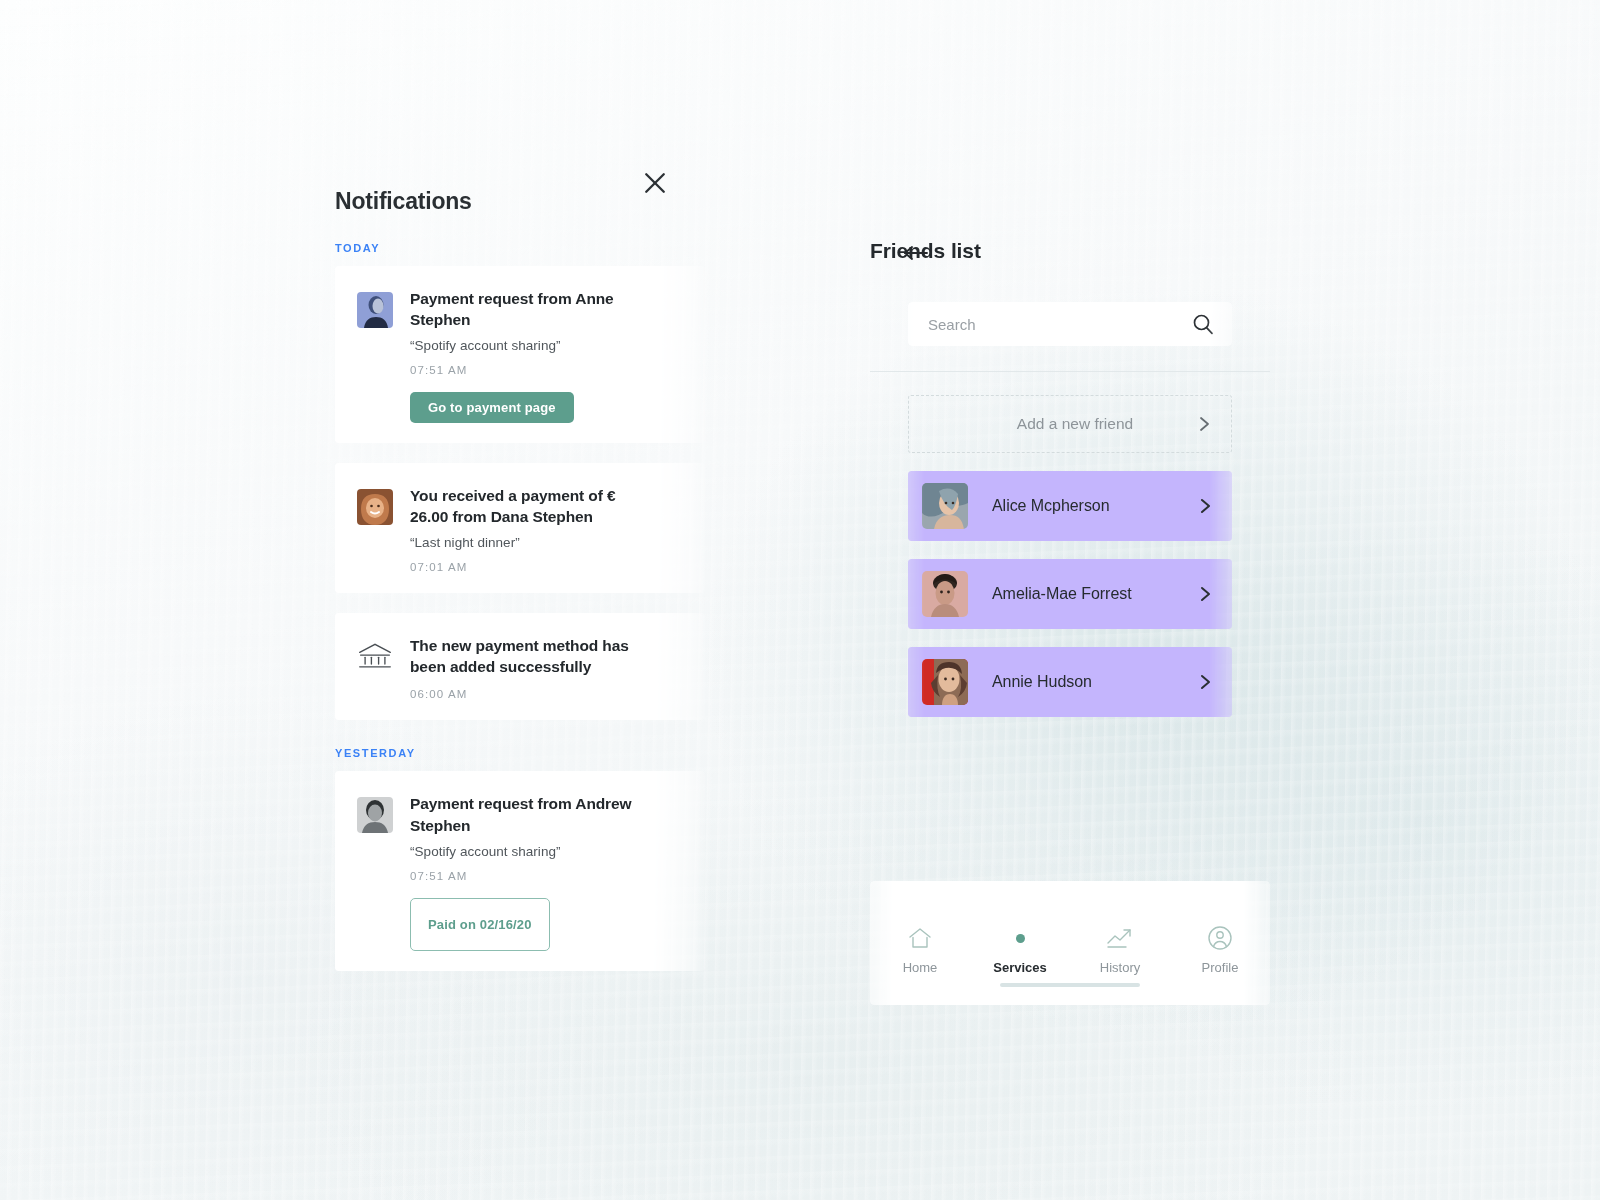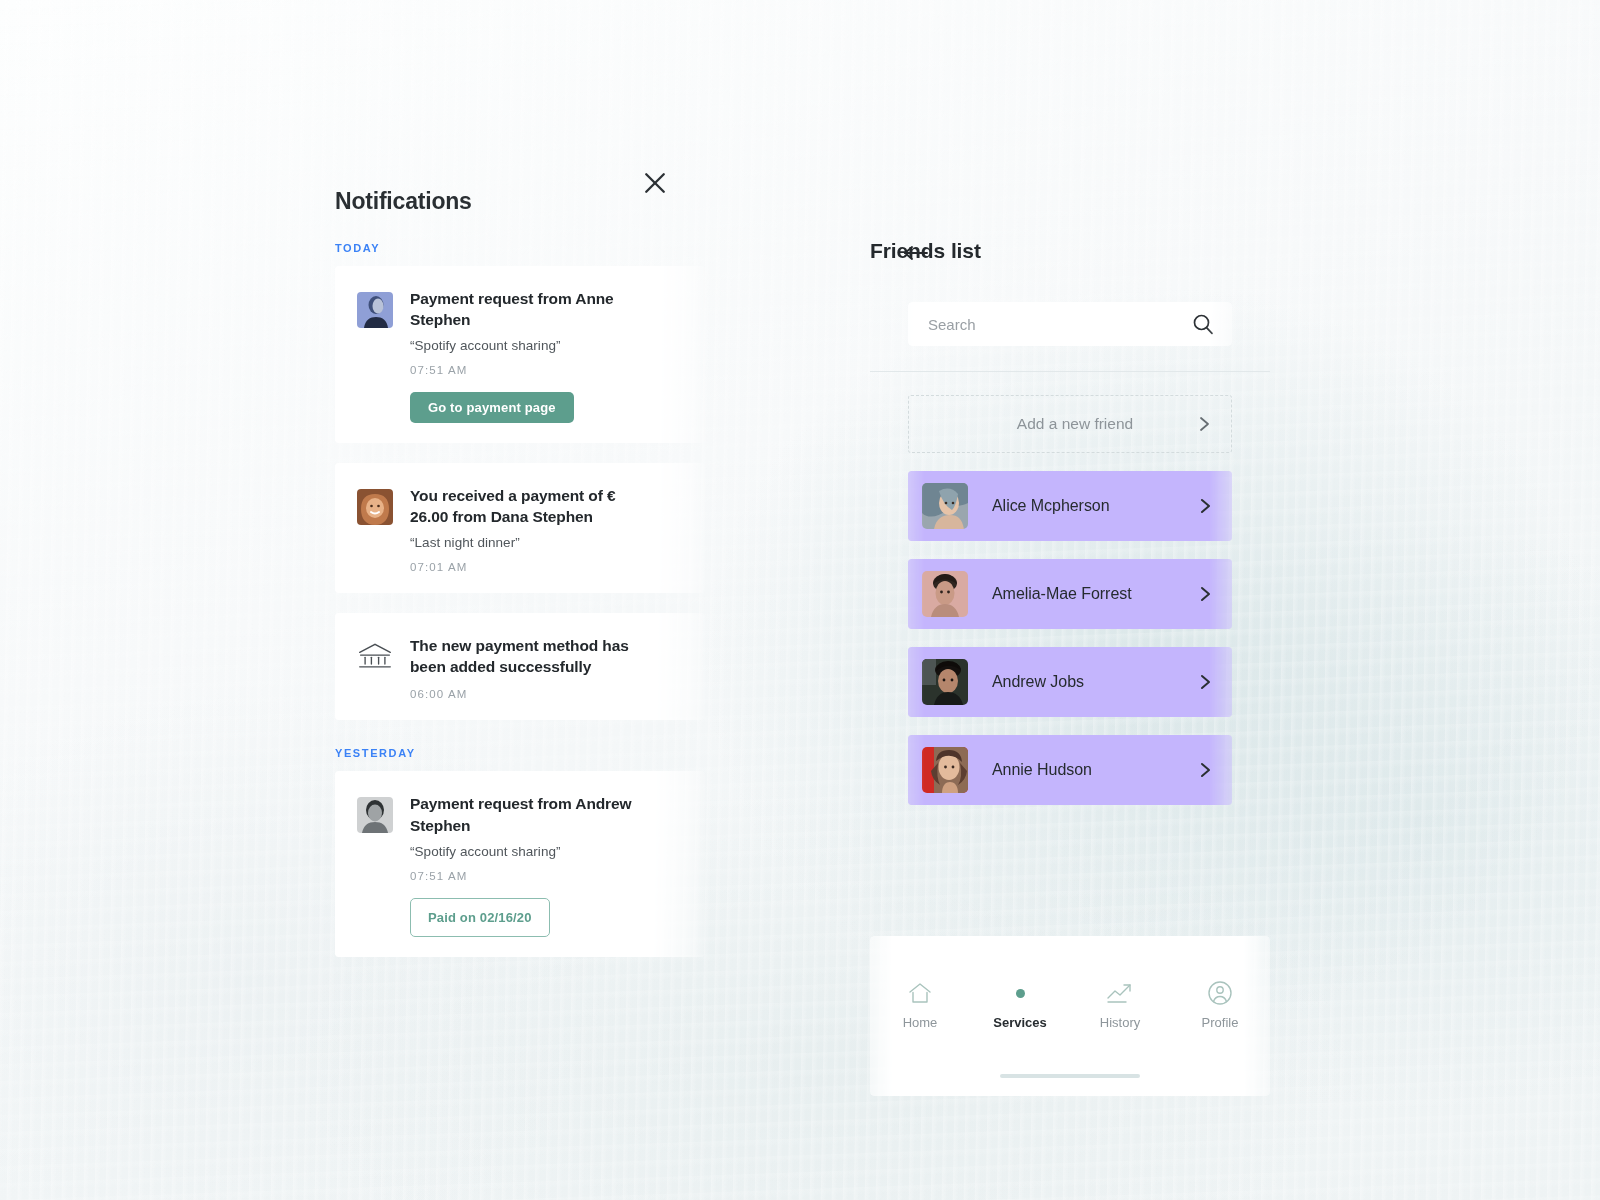--- a/index.html
+++ b/index.html
@@ -136,21 +136,21 @@
     font-family: inherit;
   }
   .btn-outline {
     display: inline-block;
     margin-top: 16px;
     background: transparent;
     color: #5d9e8d;
     font-size: 13px;
     font-weight: 700;
     letter-spacing: 0.15px;
-    padding: 11px 17px;
+    padding: 18px 17px;
     border-radius: 5px;
     border: 1px solid #8cbdb0;
     cursor: pointer;
     font-family: inherit;
   }
 
   .bank-icon {
     width: 36px; height: 36px; flex: 0 0 36px; margin-top: 4px;
     color: #4a4f54;
   }
@@ -254,23 +254,23 @@
     color: #262b2f;
     padding-left: 24px;
     letter-spacing: -0.05px;
   }
   .chev { width: 18px; height: 18px; color: #2a2f33; flex: 0 0 18px; }
 
   
   #bottom-nav {
     position: absolute;
     left: 870px;
-    top: 936px;
+    top: 881px;
     width: 400px;
-    height: 160px;
+    height: 124px;
     background: #ffffff;
     border-radius: 4px;
     box-shadow: 0 -2px 22px rgba(150,168,175,0.12);
     -webkit-mask-image: linear-gradient(to right, rgba(0,0,0,0.55) 0%, rgba(0,0,0,1) 6%, rgba(0,0,0,1) 93%, rgba(0,0,0,0.4) 100%);
     mask-image: linear-gradient(to right, rgba(0,0,0,0.55) 0%, rgba(0,0,0,1) 6%, rgba(0,0,0,1) 93%, rgba(0,0,0,0.4) 100%);
   }
   #nav-items {
     display: flex;
     padding-top: 44px;
   }
@@ -467,40 +467,20 @@
         </svg>
       </div>
       <div class="friend-name">Amelia-Mae Forrest</div>
       <span class="chev">
         <svg viewBox="0 0 18 18" width="18" height="18" fill="none" stroke="#2a2f33" stroke-width="2" stroke-linecap="round" stroke-linejoin="round">
             <polyline points="6,3 13,9 6,15"></polyline>
           </svg>
       </span>
     </div>
 
-    <div class="friend-row">
-      <div class="friend-avatar">
-        <svg viewBox="0 0 46 46" width="46" height="46">
-          <rect width="46" height="46" fill="#2b332c"></rect>
-          <rect x="0" y="0" width="14" height="26" fill="#4d5553"></rect>
-          <ellipse cx="26" cy="11" rx="13" ry="8" fill="#14100e"></ellipse>
-          <ellipse cx="26" cy="22" rx="10" ry="12" fill="#b5866c"></ellipse>
-          <path d="M14 12q12-10 25-1-2-9-13-9T14 12z" fill="#0e0b09"></path>
-          <circle cx="22" cy="21" r="1.4" fill="#1d1512"></circle>
-          <circle cx="30" cy="21" r="1.4" fill="#1d1512"></circle>
-          <path d="M12 46c2-9 7-13 14-13s13 4 15 13z" fill="#171a18"></path>
-        </svg>
-      </div>
-      <div class="friend-name">Andrew Jobs</div>
-      <span class="chev">
-        <svg viewBox="0 0 18 18" width="18" height="18" fill="none" stroke="#2a2f33" stroke-width="2" stroke-linecap="round" stroke-linejoin="round">
-            <polyline points="6,3 13,9 6,15"></polyline>
-          </svg>
-      </span>
-    </div>
 
     <div class="friend-row">
       <div class="friend-avatar">
         <svg viewBox="0 0 46 46" width="46" height="46">
           <rect width="46" height="46" fill="#d02a24"></rect>
           <rect x="12" y="0" width="34" height="46" fill="#8d6b55"></rect>
           <ellipse cx="27" cy="20" rx="10.5" ry="13" fill="#e3bb9c"></ellipse>
           <path d="M14 14q14-11 26 1-1-12-13-12T14 14z" fill="#4e342a"></path>
           <path d="M16 16q-2 14 2 22-8-5-9-14z" fill="#5c3e31"></path>
           <path d="M38 16q3 14-2 22 8-5 9-14z" fill="#5c3e31"></path>

